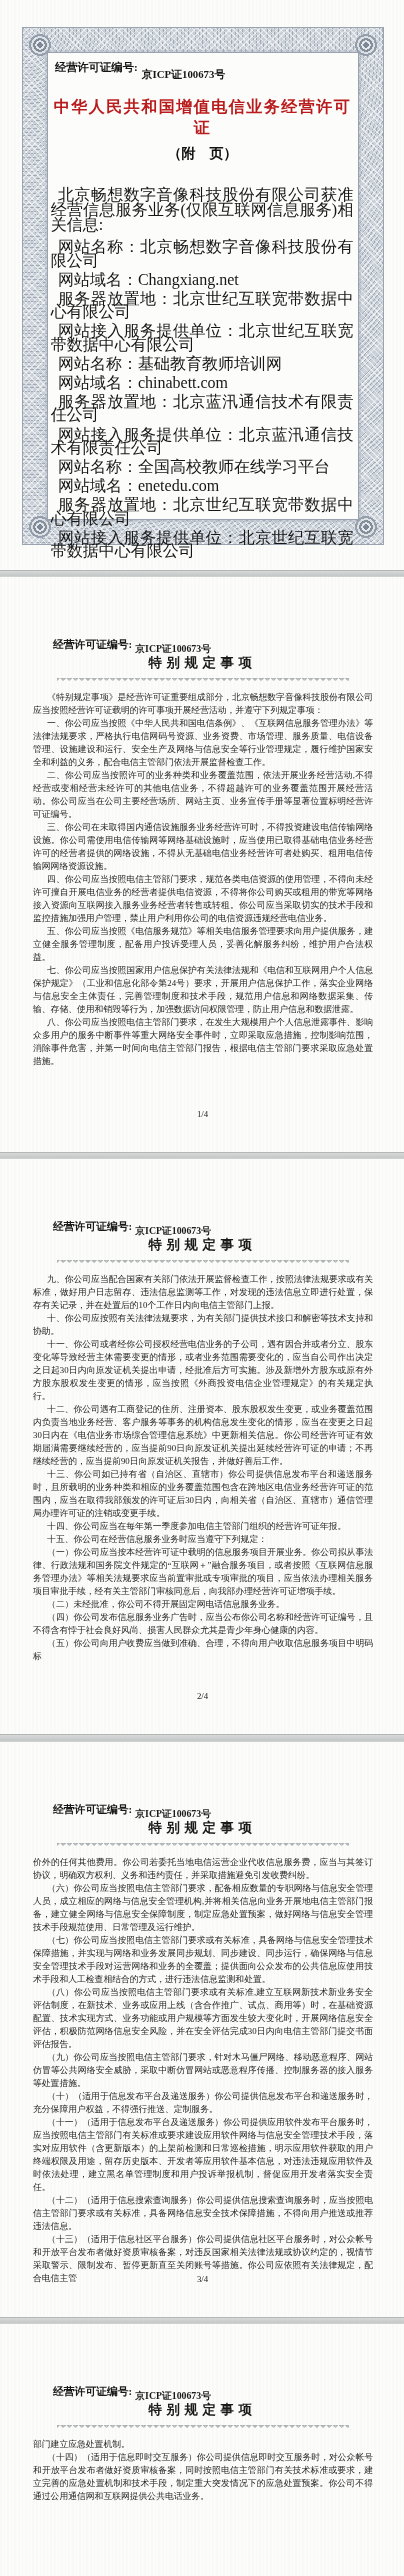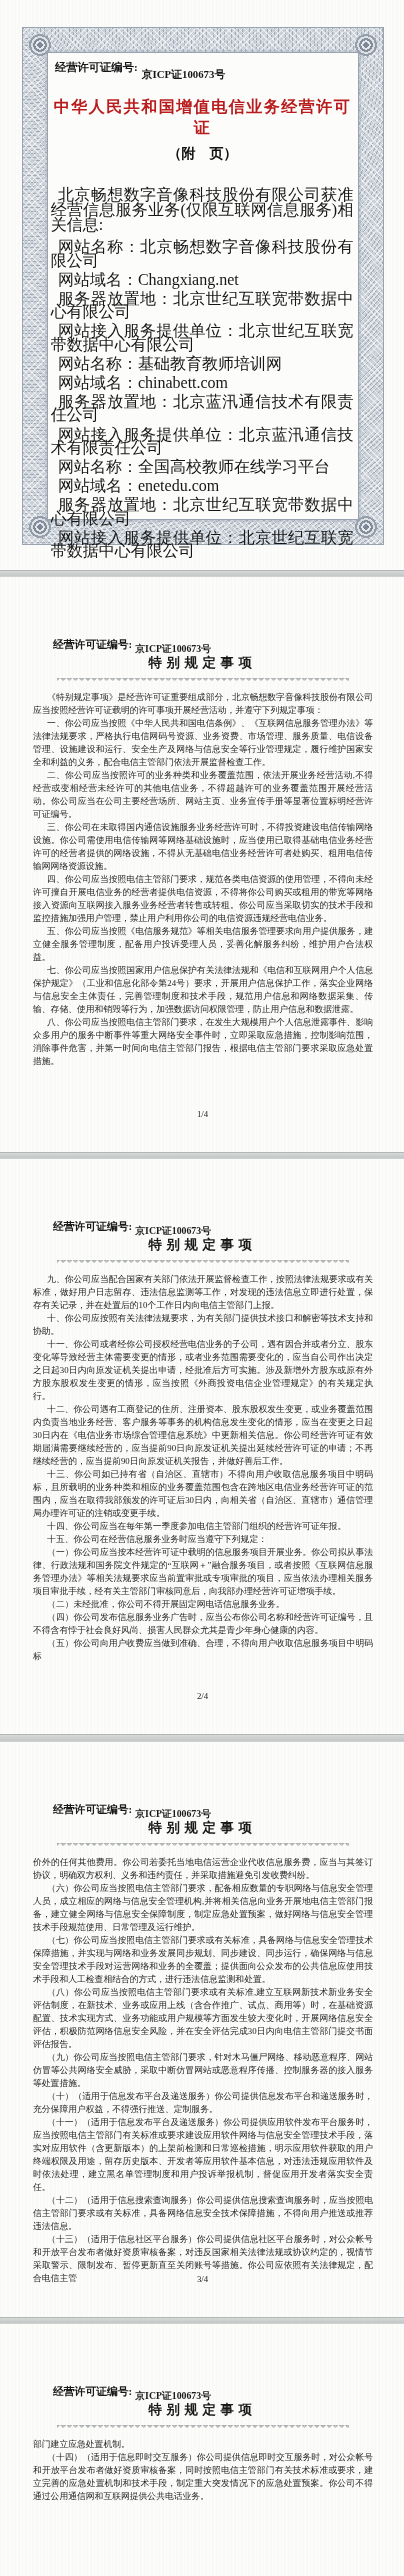--- a/index.html
+++ b/index.html
@@ -138,21 +138,21 @@
     <div class="divider"></div>
     <section class="page ppage">
       <div class="phead"><span>经营许可证编号:</span><span class="pval">京ICP证100673号</span></div>
       <h2 class="ptitle">特别规定事项</h2>
       <div class="zigzag"></div>
       <div class="pbody">
         <p class="ind">九、你公司应当配合国家有关部门依法开展监督检查工作，按照法律法规要求或有关标准，做好用户日志留存、违法信息监测等工作，对发现的违法信息立即进行处置，保存有关记录，并在处置后的10个工作日内向电信主管部门上报。</p>
         <p class="ind">十、你公司应按照有关法律法规要求，为有关部门提供技术接口和解密等技术支持和协助。</p>
         <p class="ind">十一、你公司或者经你公司授权经营电信业务的子公司，遇有因合并或者分立、股东变化等导致经营主体需要变更的情形，或者业务范围需要变化的，应当自公司作出决定之日起30日内向原发证机关提出申请，经批准后方可实施。涉及新增外方股东或原有外方股东股权发生变更的情形，应当按照《外商投资电信企业管理规定》的有关规定执行。</p>
         <p class="ind">十二、你公司遇有工商登记的住所、注册资本、股东股权发生变更，或业务覆盖范围内负责当地业务经营、客户服务等事务的机构信息发生变化的情形，应当在变更之日起30日内在《电信业务市场综合管理信息系统》中更新相关信息。你公司经营许可证有效期届满需要继续经营的，应当提前90日向原发证机关提出延续经营许可证的申请；不再继续经营的，应当提前90日向原发证机关报告，并做好善后工作。</p>
-        <p class="ind">十三、你公司如已持有省（自治区、直辖市）不得向用户收取信息服务项目中明码标，且所载明的业务种类和相应的业务覆盖范围包含在跨地区电信业务经营许可证的范围内，应当在取得我部颁发的许可证后30日内，向相关省（自治区、直辖市）通信管理局办理许可证的注销或变更手续。</p>
+        <p class="ind">十三、你公司如已持有省（自治区、直辖市）你公司提供信息发布平台和递送服务时，且所载明的业务种类和相应的业务覆盖范围包含在跨地区电信业务经营许可证的范围内，应当在取得我部颁发的许可证后30日内，向相关省（自治区、直辖市）通信管理局办理许可证的注销或变更手续。</p>
         <p class="ind">十四、你公司应当在每年第一季度参加电信主管部门组织的经营许可证年报。</p>
         <p class="ind">十五、你公司在经营信息服务业务时应当遵守下列规定：</p>
         <p class="ind">（一）你公司应当按本经营许可证中载明的信息服务项目开展业务。你公司拟从事法律、行政法规和国务院文件规定的“互联网＋”融合服务项目，或者按照《互联网信息服务管理办法》等相关法规要求应当前置审批或专项审批的项目，应当依法办理相关服务项目审批手续，经有关主管部门审核同意后，向我部办理经营许可证增项手续。</p>
         <p class="ind">（二）未经批准，你公司不得开展固定网电话信息服务业务。</p>
         <p class="ind">（四）你公司发布信息服务业务广告时，应当公布你公司名称和经营许可证编号，且不得含有悖于社会良好风尚、损害人民群众尤其是青少年身心健康的内容。</p>
         <p class="ind">（五）你公司向用户收费应当做到准确、合理，不得向用户收取信息服务项目中明码标</p>
       </div>
       <div class="pfoot">2/4</div>
     </section>
     <div class="divider"></div>

